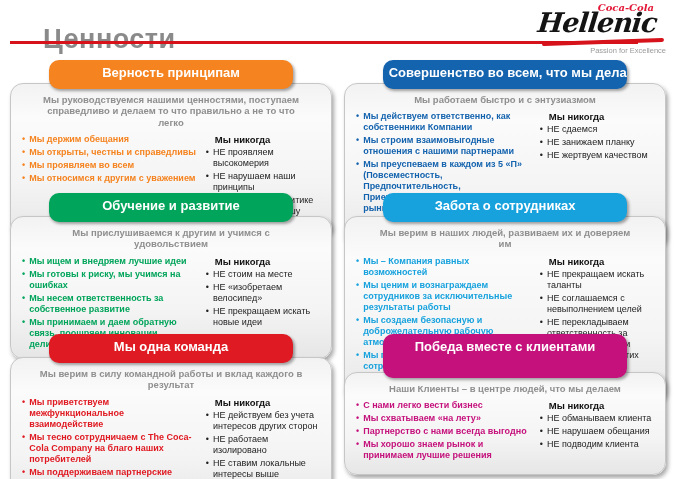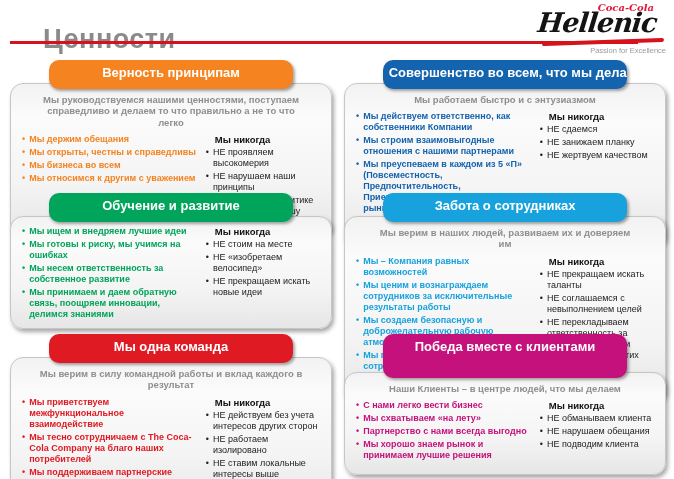--- a/index.html
+++ b/index.html
@@ -88,21 +88,21 @@
                 <li>
                   <span class="bullet">•</span>
                   <span>Мы держим обещания</span>
                 </li>
                 <li>
                   <span class="bullet">•</span>
                   <span>Мы открыты, честны и справедливы</span>
                 </li>
                 <li>
                   <span class="bullet">•</span>
-                  <span>Мы бизнеса во всем</span>
+                  <span>Мы проявляем во всем</span>
                 </li>
                 <li>
                   <span class="bullet">•</span>
                   <span>Мы относимся к другим с уважением</span>
                 </li>
               </ul>
           </div>
           <div class="col-never">
             <div class="never-title">Мы никогда</div>
             <ul class="vlist">
@@ -166,20 +166,21 @@
                 </li>
               </ul>
           </div>
         </div>
       </div>
     </div>
 
     <div class="panel" style="--accent: #00A45A;">
       <div class="pill">Обучение и развитие</div>
       <div class="card">
+        <div class="intro">Мы прислушиваемся к другим и учимся с удовольствием</div>
         <div class="cols">
           <div class="col-do">
             <ul class="vlist">
                 <li>
                   <span class="bullet">•</span>
                   <span>Мы ищем и внедряем лучшие идеи</span>
                 </li>
                 <li>
                   <span class="bullet">•</span>
                   <span>Мы готовы к риску, мы учимся на ошибках</span>

